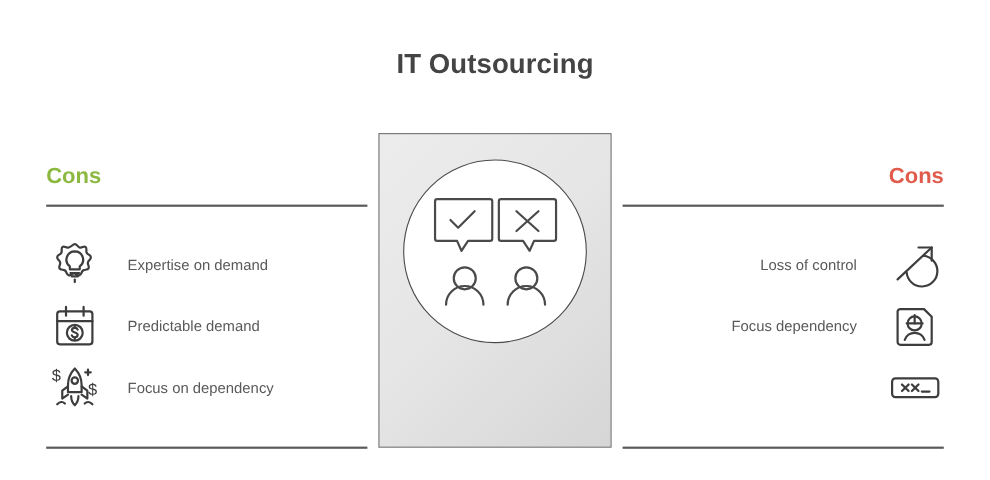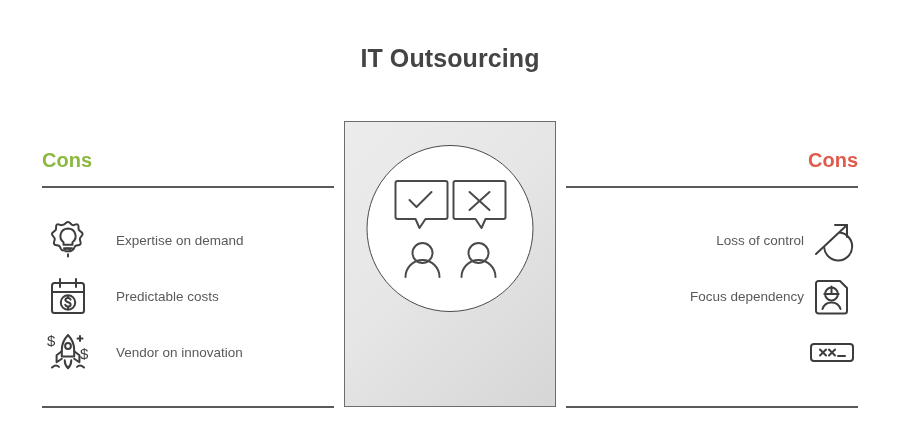--- a/index.html
+++ b/index.html
@@ -105,21 +105,21 @@
     justify-content: center;
   }
   .item-icon svg { display: block; }
 
   .item-label {
     font-size: 13.5px;
     color: #595959;
     white-space: nowrap;
   }
   .col-left  .item-label { margin-left: 10px; }
-  .col-right .item-label { margin-right: 2px; }
+  .col-right .item-label { margin-right: 27px; }
 
   .bottom-rule {
     position: absolute;
     top: 406px;
     height: 0;
     border-top: 2.2px solid #5a5a5a;
     width: 292px;
   }
   .bottom-rule-left  { left: 42px; }
   .bottom-rule-right { left: 566px; }
@@ -193,21 +193,21 @@
               <line x1="32" y1="7" x2="32" y2="15"></line>
               <circle cx="24" cy="30.5" r="7.2"></circle>
               <path d="M26.6 27.6 a2.6 2.6 0 0 0 -2.6 -1.6 c-1.6 0 -2.6 .9 -2.6 2.1
                        c0 2.8 5.2 1.5 5.2 4.3 c0 1.2 -1 2.2 -2.6 2.2
                        a2.7 2.7 0 0 1 -2.7 -1.8"></path>
               <line x1="24" y1="24.2" x2="24" y2="26"></line>
               <line x1="24" y1="34.8" x2="24" y2="36.6"></line>
             </g>
           </svg>
         </span>
-        <span class="item-label">Predictable costs</span>
+        <span class="item-label">Predictable demand</span>
       </div>
 
       <div class="item">
         <span class="item-icon">
           <svg width="52" height="50" viewBox="0 0 52 50">
             <g fill="none" stroke="#3d3d3d" stroke-width="2" stroke-linecap="round" stroke-linejoin="round">
 
               <path d="M26 8 c4.1 4.3 6.2 9.6 6.2 15.1 v6.4 h-12.4 v-6.4
                        C19.8 17.6 21.9 12.3 26 8 z"></path>
               <circle cx="26" cy="19" r="2.9"></circle>
@@ -221,21 +221,21 @@
               <path d="M42 40.5 c-2.5 -2.6 -5 -2.6 -7 -.6"></path>
 
               <text x="5" y="19" font-family="Liberation Sans, sans-serif" font-size="15" fill="#3d3d3d" stroke="none">$</text>
               <text x="38" y="32" font-family="Liberation Sans, sans-serif" font-size="15" fill="#3d3d3d" stroke="none">$</text>
 
               <line x1="38" y1="9" x2="38" y2="14"></line>
               <line x1="35.5" y1="11.5" x2="40.5" y2="11.5"></line>
             </g>
           </svg>
         </span>
-        <span class="item-label">Vendor on innovation</span>
+        <span class="item-label">Focus on dependency</span>
       </div>
 
     </div>
   </div>
 
   <div class="col col-right">
     <div class="col-head">Cons</div>
     <div class="rule"></div>
 
     <div class="items">

